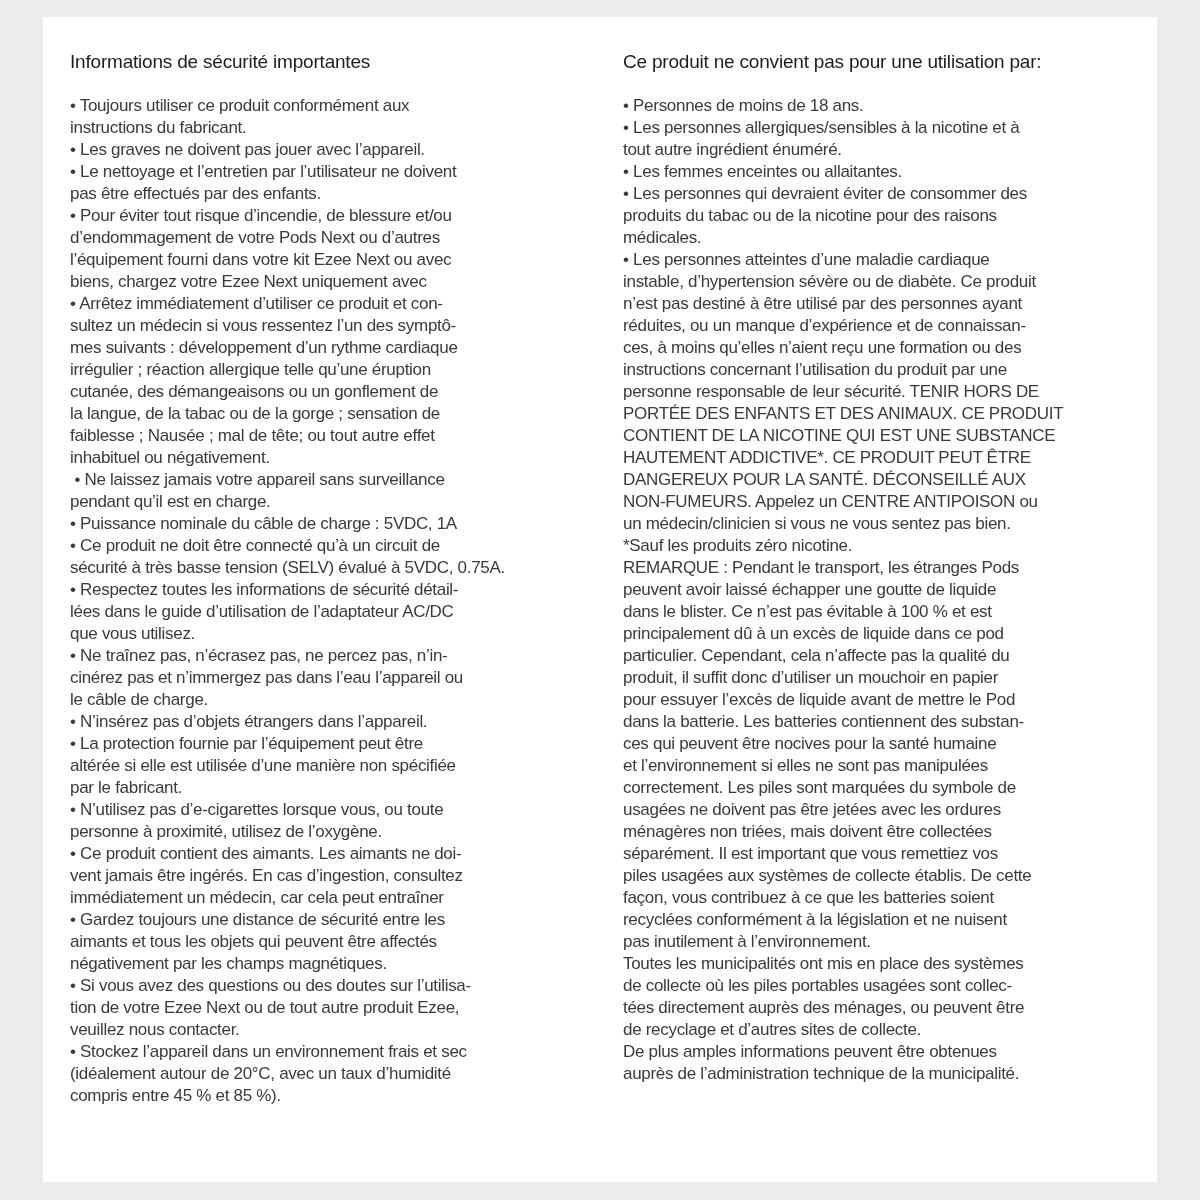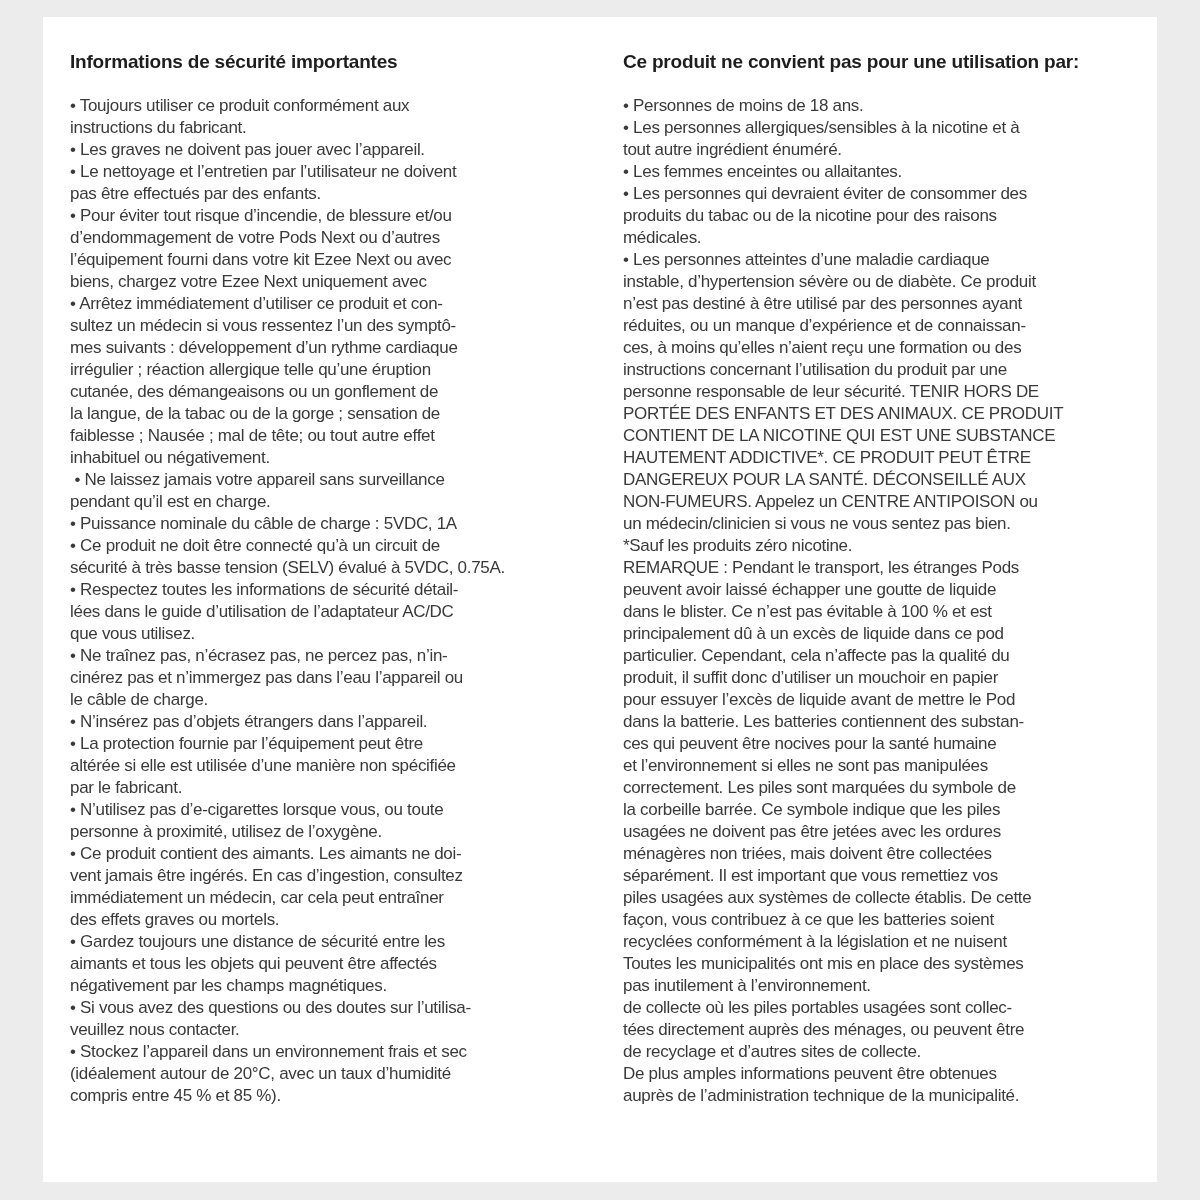--- a/index.html
+++ b/index.html
@@ -31,21 +31,21 @@
   .col-left {
     width: 553px;
   }
   .col-right {
     width: 510px;
   }
   .heading {
     margin: 0 0 21px 0;
     font-size: 19px;
     line-height: 24px;
-    font-weight: 700;
+    font-weight: 400;
     letter-spacing: -0.2px;
     color: var(--heading-color, #1e1e1e);
     white-space: pre;
   }
   .body-text .line {
     font-size: 17px;
     line-height: 22px;
     letter-spacing: -0.3px;
     color: var(--body-color, #3a3a3a);
     white-space: pre;
@@ -89,25 +89,25 @@
         <div class="line">le câble de charge.</div>
         <div class="line">• N’insérez pas d’objets étrangers dans l’appareil.</div>
         <div class="line">• La protection fournie par l’équipement peut être</div>
         <div class="line">altérée si elle est utilisée d’une manière non spécifiée</div>
         <div class="line">par le fabricant.</div>
         <div class="line">• N’utilisez pas d’e-cigarettes lorsque vous, ou toute</div>
         <div class="line">personne à proximité, utilisez de l’oxygène.</div>
         <div class="line">• Ce produit contient des aimants. Les aimants ne doi-</div>
         <div class="line">vent jamais être ingérés. En cas d’ingestion, consultez</div>
         <div class="line">immédiatement un médecin, car cela peut entraîner</div>
-        <div class="line">des effets graves ou mortels.</div>
         <div class="line">• Gardez toujours une distance de sécurité entre les</div>
         <div class="line">aimants et tous les objets qui peuvent être affectés</div>
         <div class="line">négativement par les champs magnétiques.</div>
         <div class="line">• Si vous avez des questions ou des doutes sur l’utilisa-</div>
+        <div class="line">tion de votre Ezee Next ou de tout autre produit Ezee,</div>
         <div class="line">veuillez nous contacter.</div>
         <div class="line">• Stockez l’appareil dans un environnement frais et sec</div>
         <div class="line">(idéalement autour de 20°C, avec un taux d’humidité</div>
         <div class="line">compris entre 45 % et 85 %).</div>
       </div>
   </section>
 
   <section class="col col-right">
     <h2 class="heading">Ce produit ne convient pas pour une utilisation par:</h2>
     <div class="body-text">
@@ -136,29 +136,28 @@
         <div class="line">peuvent avoir laissé échapper une goutte de liquide</div>
         <div class="line">dans le blister. Ce n’est pas évitable à 100 % et est</div>
         <div class="line">principalement dû à un excès de liquide dans ce pod</div>
         <div class="line">particulier. Cependant, cela n’affecte pas la qualité du</div>
         <div class="line">produit, il suffit donc d’utiliser un mouchoir en papier</div>
         <div class="line">pour essuyer l’excès de liquide avant de mettre le Pod</div>
         <div class="line">dans la batterie. Les batteries contiennent des substan-</div>
         <div class="line">ces qui peuvent être nocives pour la santé humaine</div>
         <div class="line">et l’environnement si elles ne sont pas manipulées</div>
         <div class="line">correctement. Les piles sont marquées du symbole de</div>
-        <div class="line">la corbeille barrée. Ce symbole indique que les piles</div>
         <div class="line">usagées ne doivent pas être jetées avec les ordures</div>
         <div class="line">ménagères non triées, mais doivent être collectées</div>
         <div class="line">séparément. Il est important que vous remettiez vos</div>
         <div class="line">piles usagées aux systèmes de collecte établis. De cette</div>
         <div class="line">façon, vous contribuez à ce que les batteries soient</div>
         <div class="line">recyclées conformément à la législation et ne nuisent</div>
+        <div class="line">pas inutilement à l’environnement.</div>
         <div class="line">Toutes les municipalités ont mis en place des systèmes</div>
-        <div class="line">pas inutilement à l’environnement.</div>
         <div class="line">de collecte où les piles portables usagées sont collec-</div>
         <div class="line">tées directement auprès des ménages, ou peuvent être</div>
         <div class="line">de recyclage et d’autres sites de collecte.</div>
         <div class="line">De plus amples informations peuvent être obtenues</div>
         <div class="line">auprès de l’administration technique de la municipalité.</div>
       </div>
   </section>
 
 </div>
 

